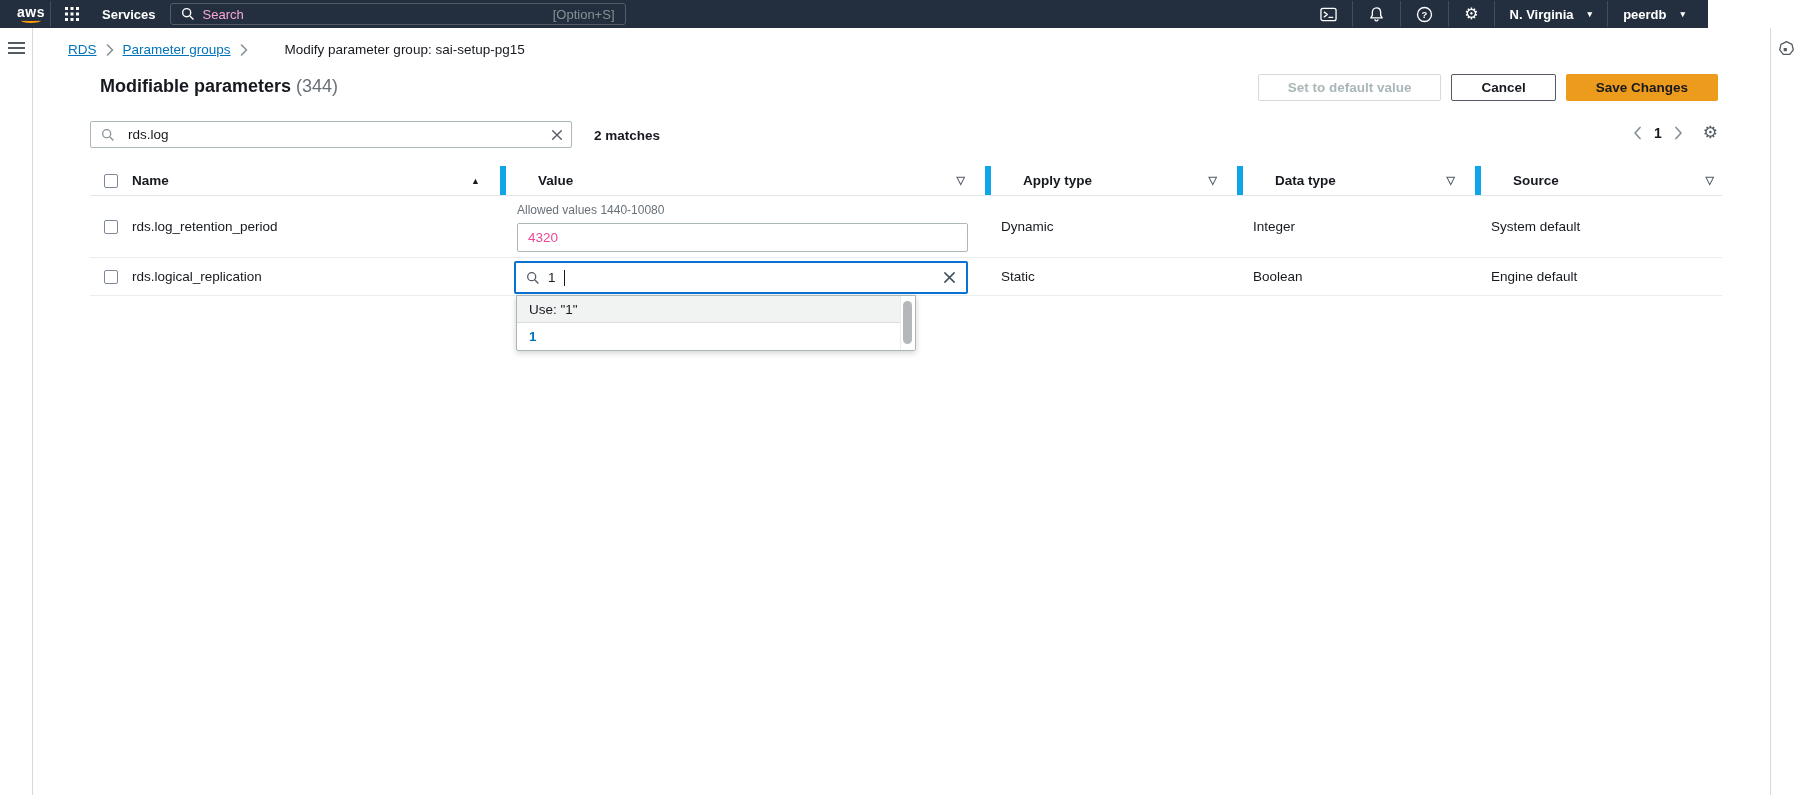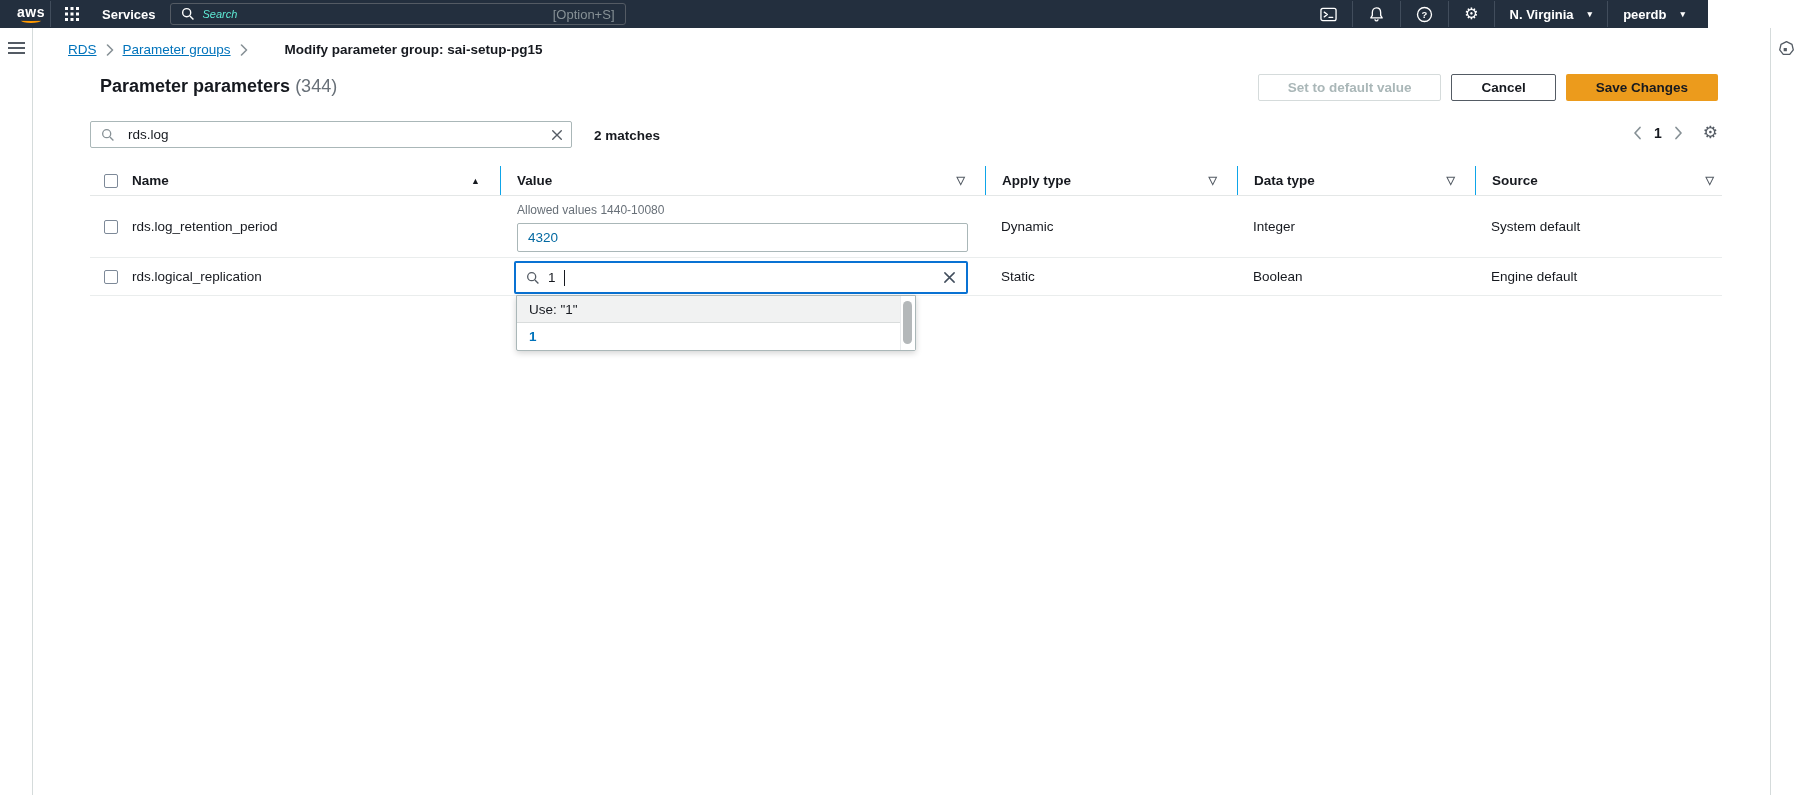--- a/index.html
+++ b/index.html
@@ -8,39 +8,39 @@
   
   .topnav { position:absolute; left:0; top:0; width:1708px; height:28px; background:#232f3e; display:flex; align-items:center; color:#fff; font-size:13px; z-index:50; }
   .nav-left { display:flex; align-items:center; height:100%; }
   .aws-logo { margin-left:14px; display:flex; flex-direction:column; align-items:center; width:34px; }
   .aws-logo .txt { font-weight:700; font-size:14px; line-height:12px; letter-spacing:.5px; }
   .aws-logo .smile { width:20px; height:5px; border-bottom:2px solid #ff9900; border-radius:0 0 55% 55%; }
   .nav-divider { width:1px; height:26px; background:#414d5c; margin:0 2px; }
   .nav-item { display:flex; align-items:center; gap:23px; padding:8px 12px; height:100%; cursor:pointer; }
   .nav-item .lbl { font-weight:700; }
   .nav-search { width:456px; height:22px; margin-left:2px; border:1px solid #545b64; border-radius:3px; background:#232f3e; display:flex; align-items:center; padding:0 10px; gap:8px; }
-  .nav-search .ph { color:#5eead4; font-style:italic; font-size:11px; flex:1; }
+  .nav-search .ph { color:#f9a8d4; font-size:13px; flex:1; }
   .nav-search .shortcut { color:#879196; font-size:13px; }
   .nav-right { margin-left:auto; display:flex; align-items:center; height:100%; padding-right:10px; }
   .nav-icon-btn { display:flex; align-items:center; justify-content:center; padding:0 13px; height:100%; cursor:pointer; }
   .nav-text-btn { display:flex; align-items:center; gap:14px; padding:0 13px; height:100%; font-weight:700; cursor:pointer; }
   .caret { font-size:9px; color:#fff; line-height:1; }
   .gear-glyph { font-size:16px; color:#fff; line-height:1; }
 
   
   .left-rail { position:absolute; left:0; top:28px; width:33px; height:767px; background:#fff; border-right:1px solid #d5dbdb; z-index:20; }
   .hamburger { position:absolute; left:8px; top:14px; width:17px; cursor:pointer; }
   .hamburger .bar { height:2px; background:#545b64; margin-bottom:3px; }
   .right-rail { position:absolute; right:0; top:28px; width:30px; height:767px; background:#fff; border-left:1px solid #d5dbdb; z-index:20; }
   .rail-icon { position:absolute; left:7px; top:12px; cursor:pointer; }
 
   
   .breadcrumb { position:absolute; left:68px; top:42px; display:flex; align-items:center; gap:9px; font-size:13.5px; }
   .crumb-link { color:#0073bb; text-decoration:underline; cursor:pointer; }
-  .crumb-current { color:#16191f; font-weight:700;padding-left:28px; }
+  .crumb-current { color:#16191f; font-weight:400;padding-left:28px; }
 
   
   .page-title { position:absolute; left:100px; top:76px; font-size:18px; color:#16191f; }
   .page-title .t { font-weight:700; }
   .page-title .c { color:#687078; font-weight:400; margin-left:5px; }
   .header-actions { position:absolute; right:82px; top:74px; display:flex; gap:10px; }
   .btn { height:27px; padding:0 29px; font-size:13.5px; font-weight:700; border-radius:2px; display:flex; align-items:center; cursor:pointer; font-family:"Liberation Sans", sans-serif; }
   .btn-disabled { background:#fff; border:1px solid #d5dbdb; color:#aab7b8; cursor:not-allowed; }
   .btn-normal { background:#fff; border:1px solid #545b64; color:#16191f; }
   .btn-primary { border:1px solid transparent; color:#16191f; }
@@ -53,33 +53,33 @@
   .pagination { position:absolute; right:82px; top:124px; display:flex; align-items:center; gap:12px; }
   .pg-btn { display:flex; align-items:center; cursor:pointer; }
   .pg-num { font-size:14px; font-weight:700; color:#16191f; cursor:pointer; }
   .prefs-gear { font-size:17px; color:#545b64; margin-left:8px; cursor:pointer; line-height:1; }
 
   
   .ptable { position:absolute; left:90px; top:166px; width:1632px; font-size:13.5px; color:#16191f; }
   .trow { display:grid; grid-template-columns:36px 374px 485px 252px 238px 247px; }
   .thead { height:30px; border-bottom:1px solid #e4e7e7; font-weight:700; }
   .th { display:flex; align-items:center; padding-left:6px; }
-  .th.bordered { border-left:1px solid #0ea5e9; padding-left:16px; }
+  .th.bordered { border-left:6px solid #0ea5e9; padding-left:32px; }
   .th .sort { margin-left:auto; margin-right:20px; font-size:9px; color:#16191f; cursor:pointer; }
   .th .filter { margin-left:auto; margin-right:20px; font-size:11px; color:#545b64; cursor:pointer; }
   .th.src .filter { margin-right:8px; }
   .cell-check { display:flex; align-items:center; justify-content:center; }
   .checkbox { width:14px; height:14px; border:1px solid #7d8998; border-radius:2px; background:#fff; cursor:pointer; }
   .row1 { height:62px; border-bottom:1px solid #eaeded; }
   .row2 { height:38px; border-bottom:1px solid #eaeded; }
   .td { display:flex; align-items:center; padding-left:6px; }
   .td.pad { padding-left:16px; }
   .value-cell-1 { display:block; padding-left:17px; padding-top:7px; }
   .helper { font-size:12px; color:#687078; margin-bottom:6px; }
-  .value-input { width:451px; height:29px; border:1px solid #aab7b8; border-radius:2px; padding:0 10px; font-size:13.5px; color:#0369a1; font-family:"Liberation Sans", sans-serif; outline:none; background:#fff; }
+  .value-input { width:451px; height:29px; border:1px solid #aab7b8; border-radius:2px; padding:0 10px; font-size:13.5px; color:#ec4899; font-family:"Liberation Sans", sans-serif; outline:none; background:#fff; }
   .value-cell-2 { position:relative; }
   .combo { position:absolute; left:14px; top:3px; width:454px; height:33px; border:2px solid #0972d3; border-radius:2px; background:#fff; display:flex; align-items:center; padding:0 10px; gap:8px; }
   .combo .q { font-size:13.5px; color:#16191f; }
   .text-cursor { width:1px; height:16px; background:#16191f; }
   .combo .clear-x { margin-left:auto; }
 
   
   .dropdown { position:absolute; left:516px; top:295px; width:400px; background:#fff; border:1px solid #aab7b8; border-radius:0 0 2px 2px; box-shadow:0 2px 6px rgba(0,0,0,.18); z-index:40; }
   .dd-item { height:27px; display:flex; align-items:center; padding-left:12px; font-size:13.5px; cursor:pointer; }
   .dd-use { background:#f1f2f2; border-bottom:1px solid #d9dcdc; color:#16191f; font-weight:400; }
@@ -199,21 +199,21 @@
   <span class="crumb-link">Parameter groups</span>
   <span>
       <svg width="8" height="12" viewBox="0 0 8 12">
         <path d="M1.5 1 L6.5 6 L1.5 11" fill="none" stroke="#879196" stroke-width="1.6" stroke-linecap="round" stroke-linejoin="round"></path>
       </svg>
     </span>
   <span class="crumb-current">Modify parameter group: sai-setup-pg15</span>
 </div>
 
 <div class="page-title">
-  <span class="t">Parameter parameters</span><span class="c">(344)</span>
+  <span class="t">Modifiable parameters</span><span class="c">(344)</span>
 </div>
 <div class="header-actions">
   <button class="btn btn-disabled">Set to default value</button>
   <button class="btn btn-normal">Cancel</button>
   <button class="btn btn-primary" id="save-btn" style="background: rgb(236, 155, 28);">Save Changes</button>
 </div>
 
 <div class="filter-input-wrap">
   <span>
     <svg width="14" height="14" viewBox="0 0 16 16">

